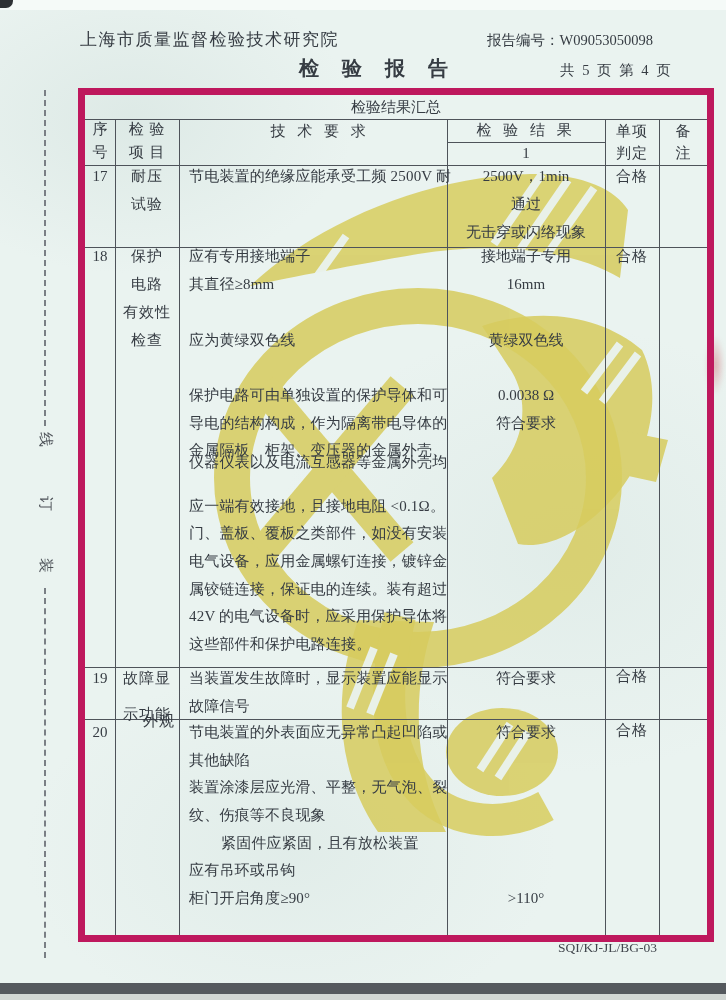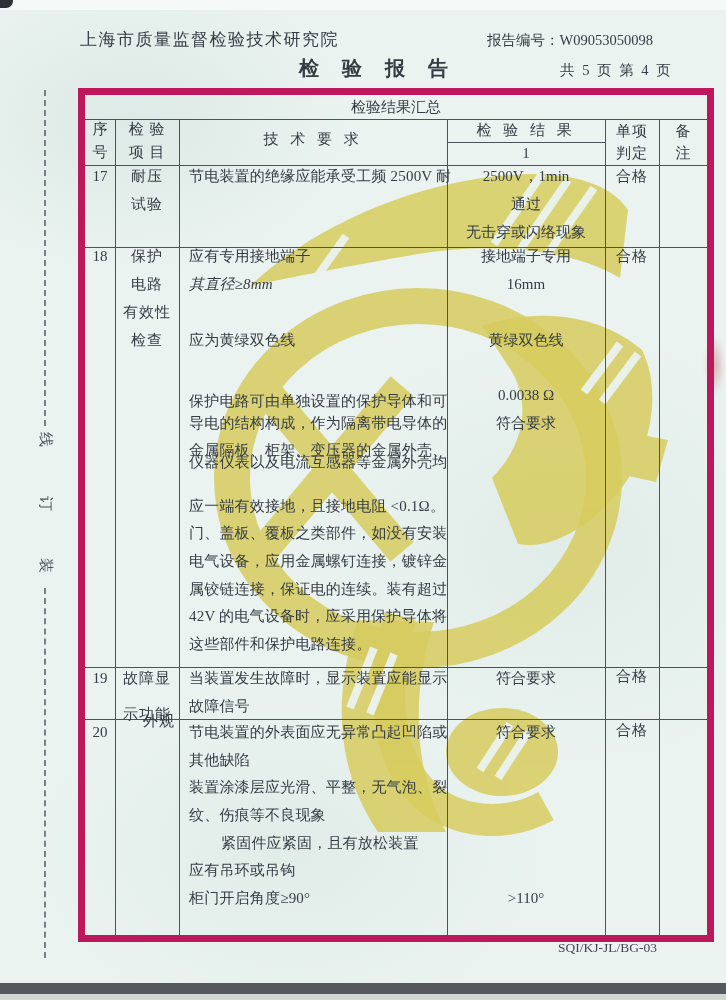--- a/index.html
+++ b/index.html
@@ -111,21 +111,21 @@
   <div class="vl" style="left:362px;"></div>
   <div class="vl" style="left:520px;"></div>
   <div class="vl" style="left:574px;"></div>
 
   <div class="t ctr" style="top:3px;left:0;width:622px;">检验结果汇总</div>
 
   <div class="t seq" style="top:25px;">序</div>
   <div class="t seq" style="top:48px;">号</div>
   <div class="t item" style="top:25px;">检 验</div>
   <div class="t item" style="top:48px;">项 目</div>
-  <div class="t ctr hdr" style="top:35px;left:94px;width:268px;">技 术 要 求</div>
+  <div class="t ctr hdr" style="top:27px;left:94px;width:268px;padding-left:7px;">技 术 要 求</div>
   <div class="t res hdr" style="top:26px;">检 验 结 果</div>
   <div class="t res" style="top:49px;">1</div>
   <div class="t ver" style="top:27px;">单项</div>
   <div class="t ver" style="top:49px;">判定</div>
   <div class="t note" style="top:27px;">备</div>
   <div class="t note" style="top:49px;">注</div>
 
   <div class="t seq" style="top:72px;">17</div>
   <div class="t item" style="top:72px;">耐压</div>
   <div class="t item" style="top:100px;">试验</div>
@@ -134,23 +134,23 @@
   <div class="t res" style="top:100px;">通过</div>
   <div class="t res" style="top:128px;">无击穿或闪络现象</div>
   <div class="t ver" style="top:72px;">合格</div>
 
   <div class="t seq" style="top:152px;">18</div>
   <div class="t item" style="top:152px;">保护</div>
   <div class="t item" style="top:180px;">电路</div>
   <div class="t item" style="top:208px;">有效性</div>
   <div class="t item" style="top:236px;">检查</div>
   <div class="t tech" style="top:152px;">应有专用接地端子</div>
-  <div class="t tech" style="top:180px;font-style:italic;">其直径≥8mm</div>
+  <div class="t tech" style="top:180px;">其直径≥8mm</div>
   <div class="t tech" style="top:236px;">应为黄绿双色线</div>
-  <div class="t tech" style="top:291px;margin-top:6px;">保护电路可由单独设置的保护导体和可</div>
+  <div class="t tech" style="top:291px;">保护电路可由单独设置的保护导体和可</div>
   <div class="t tech" style="top:319px;">导电的结构构成，作为隔离带电导体的</div>
   <div class="t tech" style="top:346px;">金属隔板、柜架、变压器的金属外壳、</div>
   <div class="t tech" style="top:358px;">仪器仪表以及电流互感器等金属外壳均</div>
   <div class="t tech" style="top:402px;">应一端有效接地，且接地电阻 &lt;0.1Ω。</div>
   <div class="t tech" style="top:429px;">门、盖板、覆板之类部件，如没有安装</div>
   <div class="t tech" style="top:457px;">电气设备，应用金属螺钉连接，镀锌金</div>
   <div class="t tech" style="top:485px;">属铰链连接，保证电的连续。装有超过</div>
   <div class="t tech" style="top:512px;">42V 的电气设备时，应采用保护导体将</div>
   <div class="t tech" style="top:540px;">这些部件和保护电路连接。</div>
   <div class="t res" style="top:152px;">接地端子专用</div>

